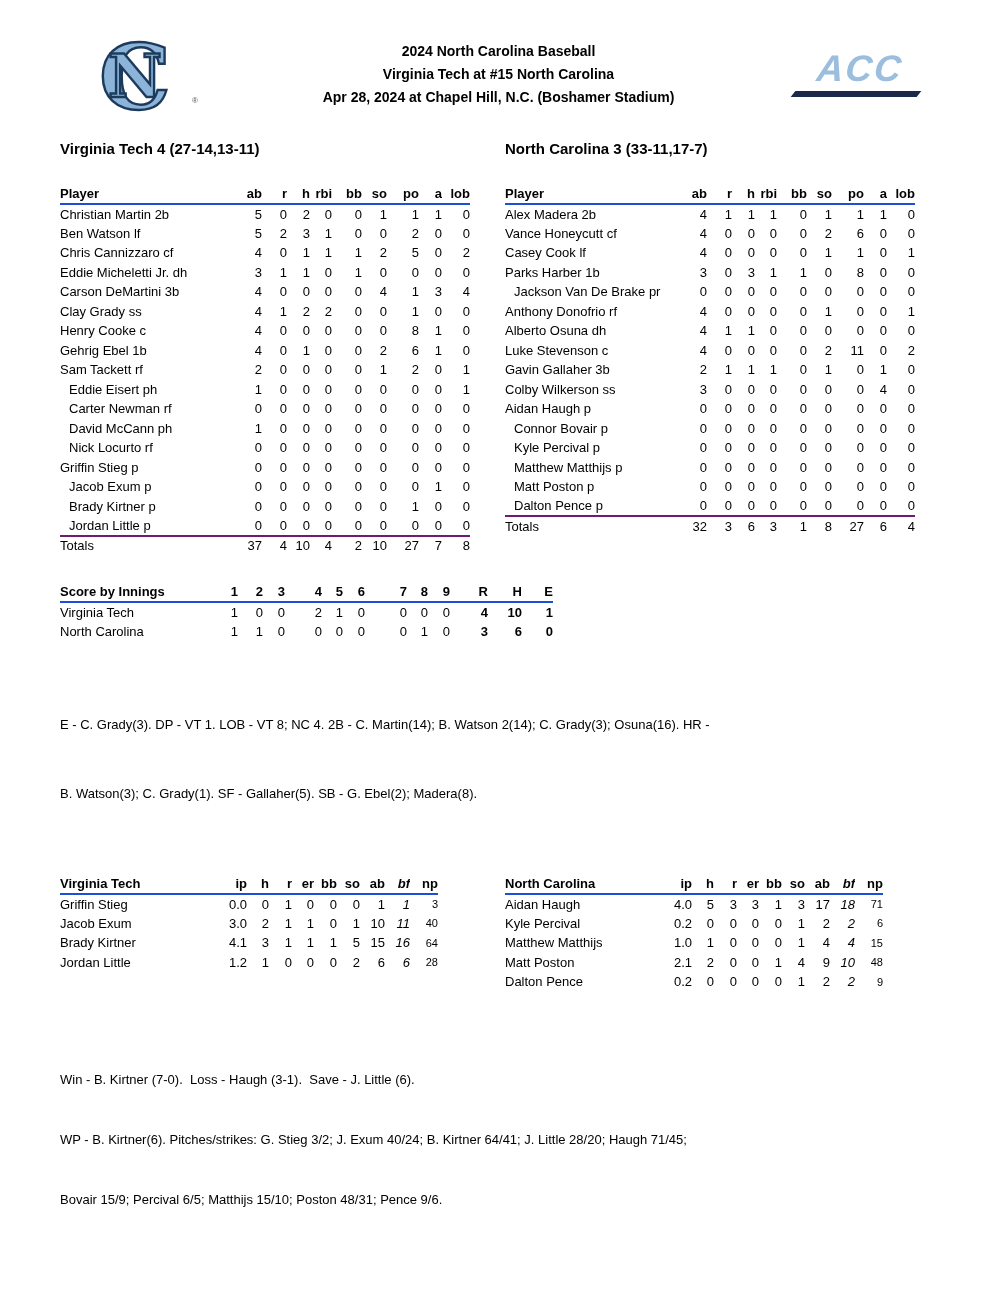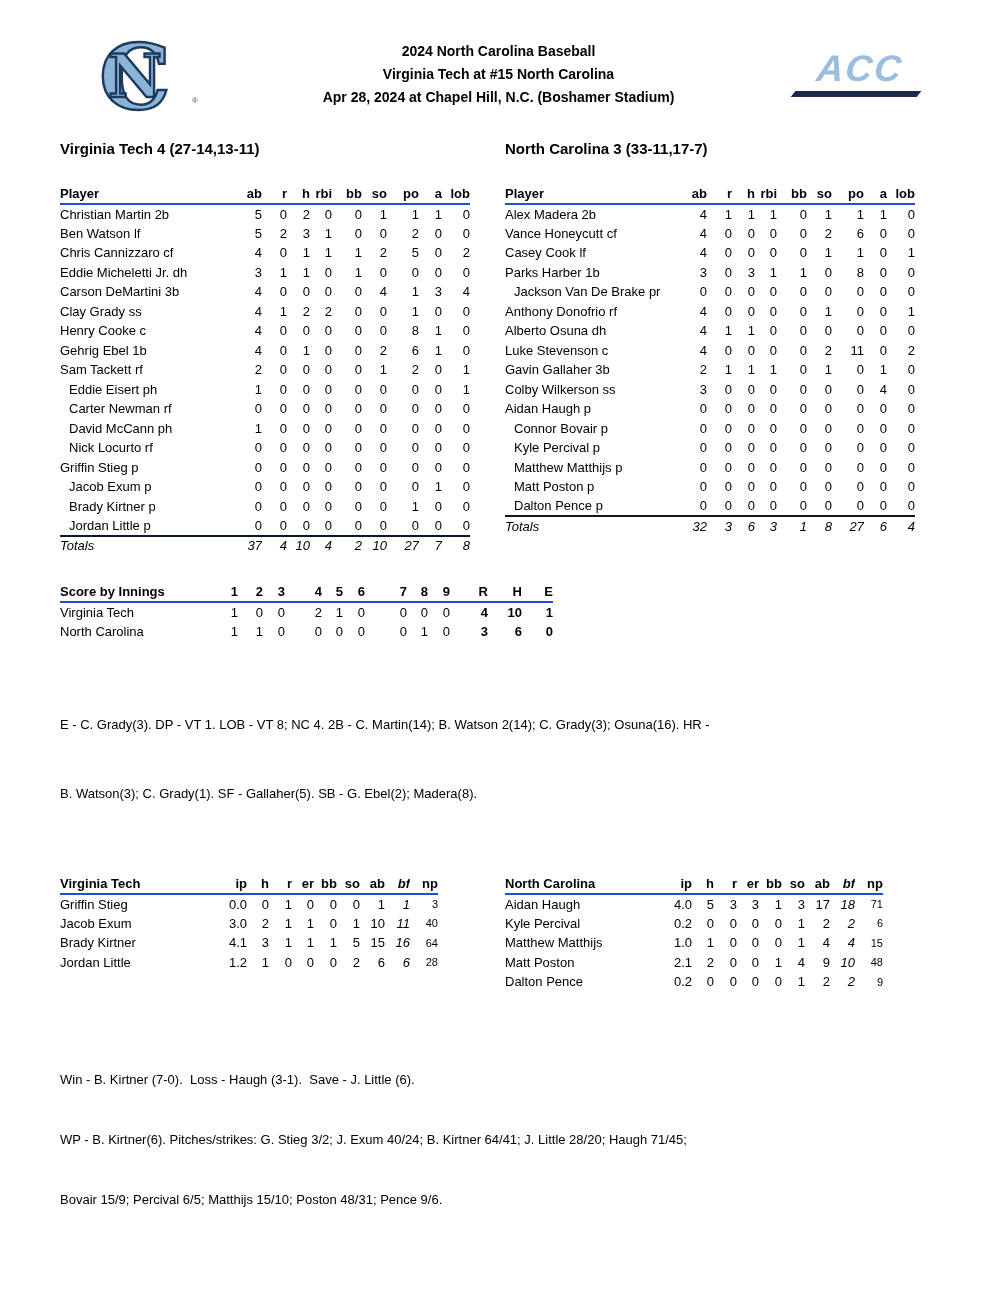--- a/index.html
+++ b/index.html
@@ -29,21 +29,21 @@
 
   
   table { border-collapse:collapse; table-layout:fixed; font-size:13px; }
   th, td { padding:0; margin:0; white-space:nowrap; overflow:hidden; }
   thead tr { height:21px; }
   tbody tr { height:19.5px; }
   th { font-weight:bold; border-bottom:2px solid #1d4ed8; }
   .player { text-align:left; }
   .num { text-align:right; }
   td.indent { padding-left:9px; }
-  tr.totals td { border-top:2px solid #0f172a;font-style:italic; }
+  tr.totals td { border-top:2px solid #701a75; }
 
   
   .batting { width:410px; }
   .batting th.player { width:175px; }
   .batting .c0 { width:27px; } .batting .c1 { width:25px; } .batting .c2 { width:23px; }
   .batting .c3 { width:22px; } .batting .c4 { width:30px; } .batting .c5 { width:25px; }
   .batting .c6 { width:32px; } .batting .c7 { width:23px; } .batting .c8 { width:28px; }
 
   
   .innings-block { margin-top:26px; }

